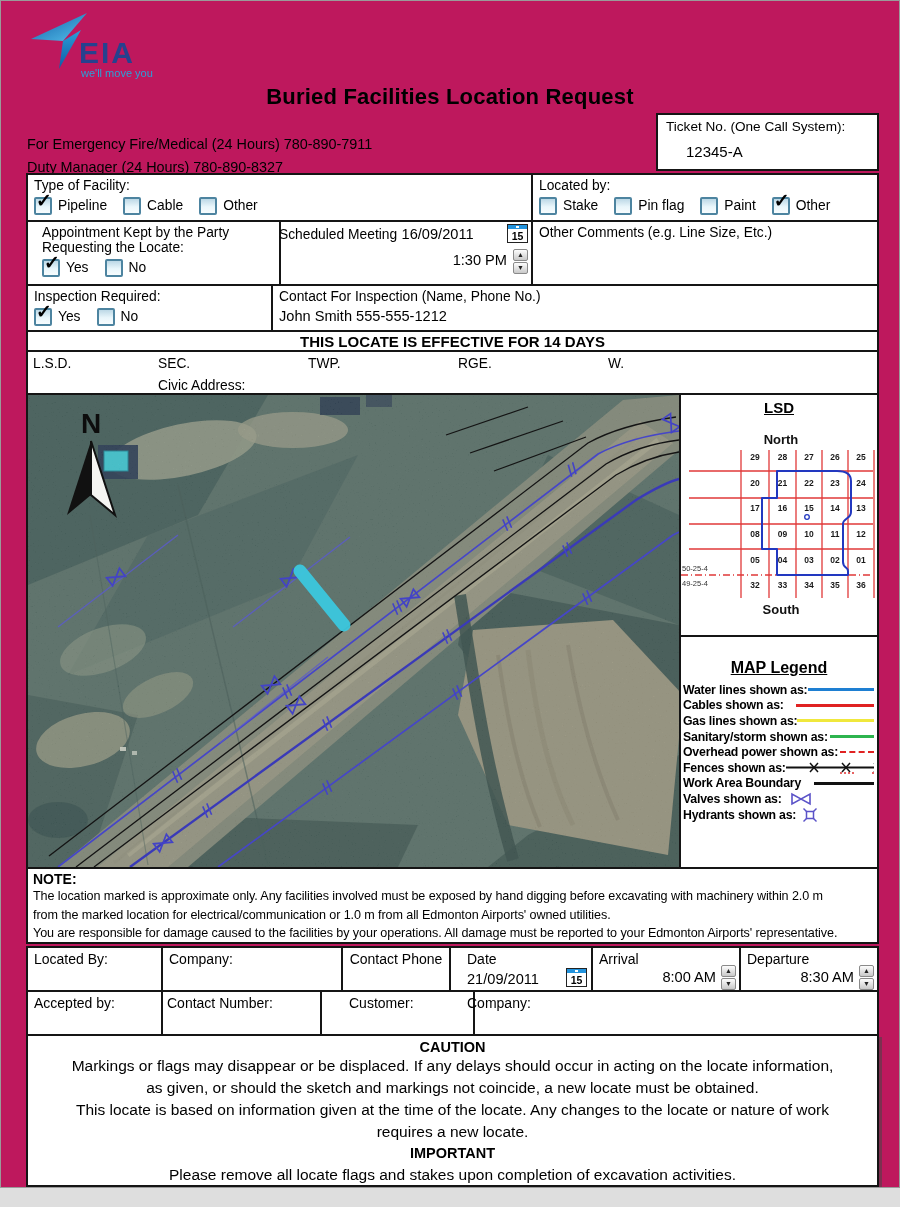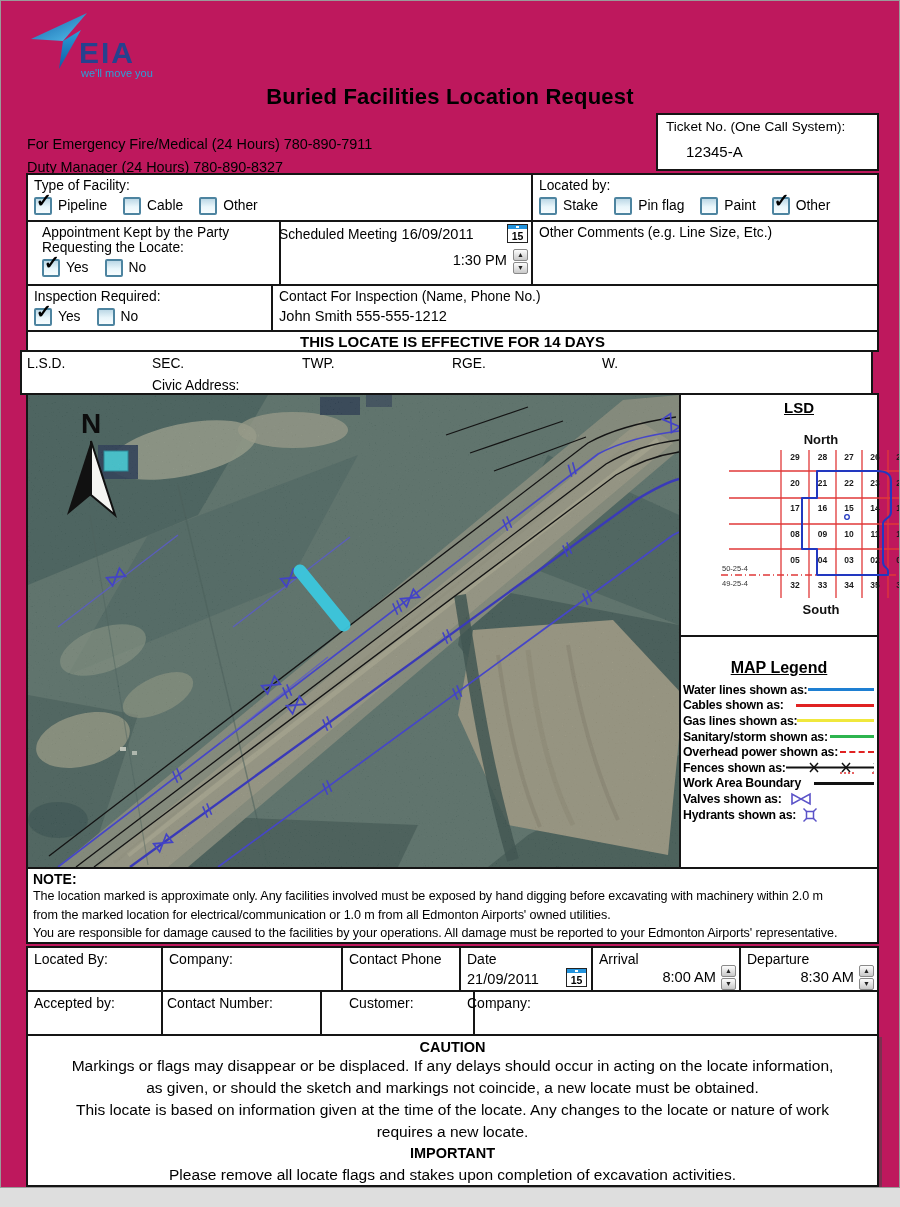--- a/index.html
+++ b/index.html
@@ -18,36 +18,36 @@
   .clabel{font-size:13.8px;}
   .opts{margin-top:3px;white-space:nowrap;}
   .opt{display:inline-block;margin-right:16px;}
   .cb{display:inline-block;width:14px;height:14px;border:2px solid #4d84a0;border-radius:2px;vertical-align:middle;background:linear-gradient(180deg,#bcd8e6,#e9f6fb 55%,#f7fcfe);position:relative;}
   .cb.checked::after{content:"\2713";position:absolute;left:0px;top:-10px;font-size:19px;font-weight:bold;color:#000;}
   .cb-lb{font-size:13.8px;margin-left:6px;vertical-align:middle;}
   .rowA{left:25px;top:172px;width:853px;height:49px;}
   .rowB{left:25px;top:219px;width:853px;height:66px;}
   .rowC{left:25px;top:283px;width:853px;height:48px;}
   .rowD{left:25px;top:329px;width:853px;height:22px;text-align:center;font-size:15px;font-weight:bold;padding-top:1px;}
-  .rowE{left:19px;top:349px;width:853px;height:45px;font-size:13.8px;}
+  .rowE{left:25px;top:349px;width:853px;height:45px;font-size:13.8px;}
   .rowE span{position:absolute;top:4px;}
   .civic{position:absolute;left:130px;top:26px;}
   .val{font-size:14.6px;}
   
   .cal{display:inline-block;width:21px;height:19px;border:1px solid #222;background:#fff;position:relative;box-sizing:border-box;}
   .cal-top{position:absolute;top:0;left:0;right:0;height:4px;background:#2293dd;}
   .cal-top::after{content:"";position:absolute;left:8px;top:1px;width:3px;height:2px;background:#fff;}
   .cal-num{display:block;margin-top:5px;text-align:center;font-size:10.5px;font-weight:bold;line-height:12px;}
   .spinner{display:inline-flex;flex-direction:column;gap:1px;width:15px;}
   .spin-btn{height:10px;border:1px solid #8a8a8a;border-radius:2px;background:linear-gradient(#fdfdfd,#c9c9c9);font-size:7px;line-height:9px;text-align:center;color:#222;}
   
   .mapbox{left:25px;top:392px;width:853px;height:476px;}
   .map-photo{position:absolute;left:0;top:0;width:651px;height:472px;border-right:2px solid #151515;box-sizing:content-box;overflow:hidden;}
   .rpanel{position:absolute;left:653px;top:0;right:0;bottom:0;}
-  .lsd-sec{height:238px;border-bottom:2px solid #151515;box-sizing:border-box;text-align:center;padding-left:40px;}
+  .lsd-sec{height:238px;border-bottom:2px solid #151515;box-sizing:border-box;text-align:center;}
   .lsd-title{margin-top:4px;font-size:15px;font-weight:bold;text-decoration:underline;}
   .legend-sec{padding-top:22px;text-align:center;}
   .legend-title{font-size:16px;font-weight:bold;text-decoration:underline;}
   .lgrows{margin-top:5px;padding:0 3px 0 2px;text-align:left;}
   .lgrow{display:flex;align-items:center;height:15.6px;white-space:nowrap;justify-content:flex-end;}
   .lg-lb{font-size:12.3px;font-weight:bold;letter-spacing:-0.2px;}
   .sw{margin-left:auto;}
   .sw.near{margin-left:6px;margin-right:auto;}
   .sw-line{height:3px;}
   .sw-dash{height:0;border-top:2px dashed #e02222;}
@@ -382,21 +382,21 @@
       </div>
   </div>
 
   <div class="sect table1">
     <div class="cell cdiv tcell" style="left:0;width:135px;">
       <div class="clabel">Located By:</div>
     </div>
     <div class="cell cdiv tcell" style="left:135px;width:180px;">
       <div class="clabel">Company:</div>
     </div>
-    <div class="cell cdiv tcell" style="left:315px;width:118px;">
+    <div class="cell cdiv tcell" style="left:315px;width:108px;text-align:center;">
       <div class="clabel">Contact Phone</div>
     </div>
     <div class="cell cdiv tcell" style="left:433px;width:132px;">
       <div class="clabel">Date</div>
       <div class="val" style="position:absolute;left:6px;top:23px;">21/09/2011</div>
       <span class="cal" style="position:absolute;right:4px;top:20px;">
         <span class="cal-top"></span>
         <span class="cal-num">15</span>
       </span>
     </div>

